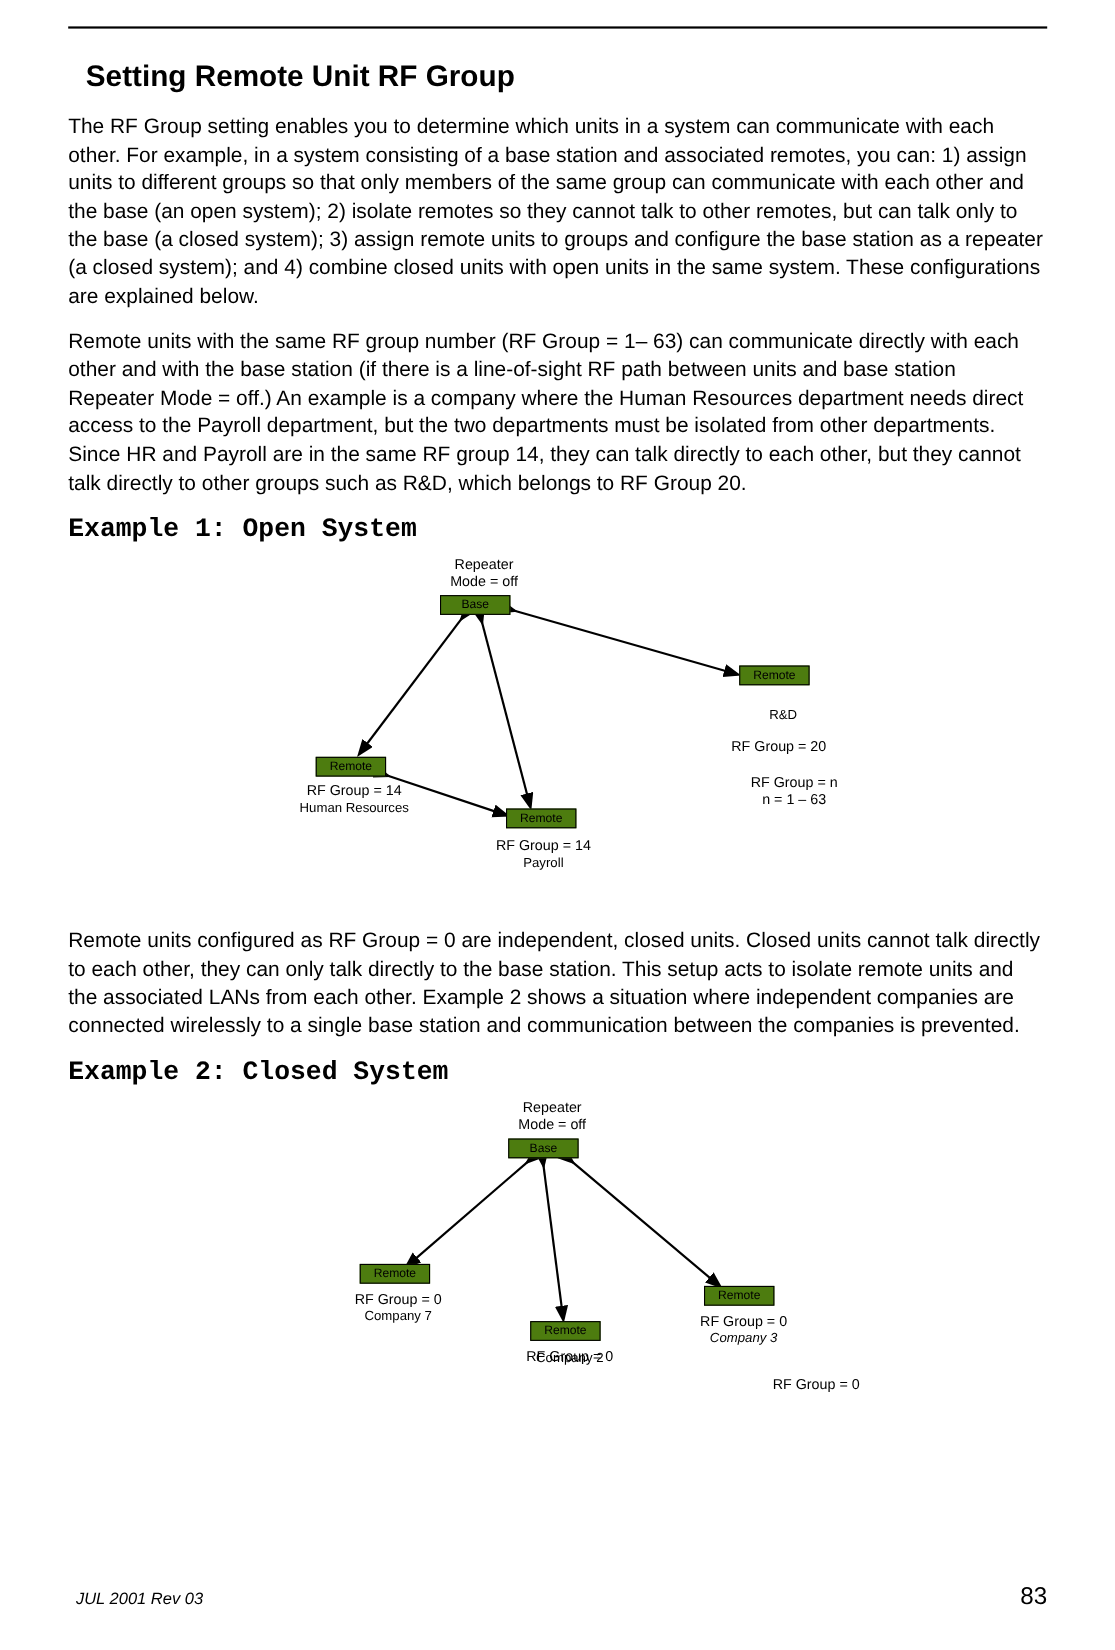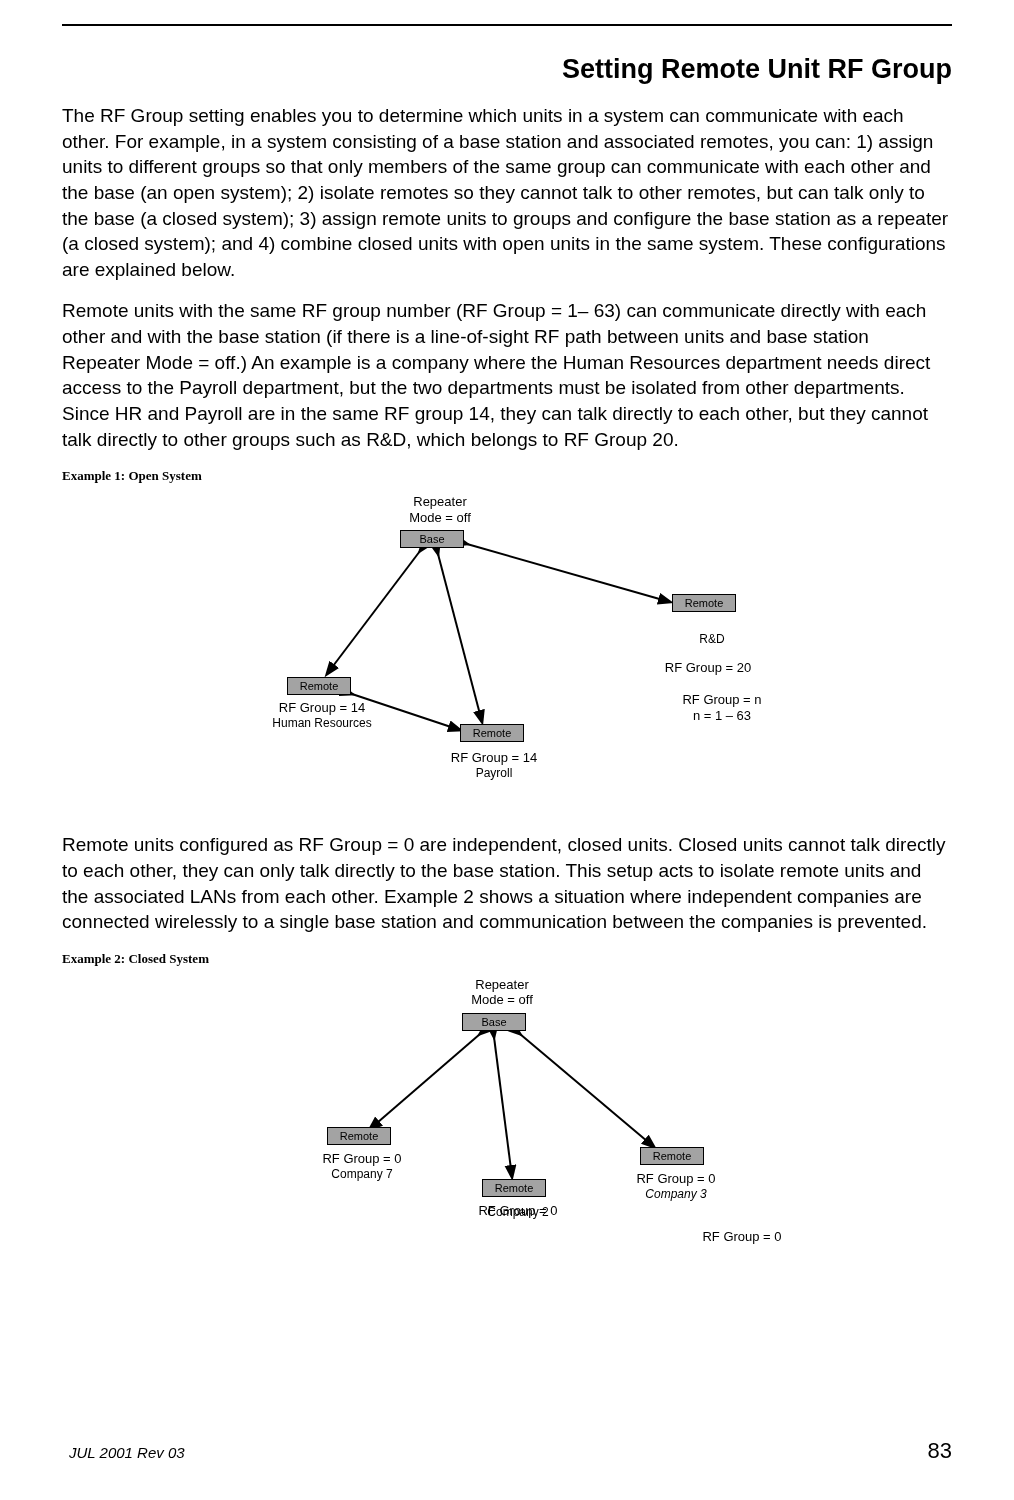--- a/index.html
+++ b/index.html
@@ -24,44 +24,43 @@
   }
   .rule {
     border: none;
     border-top: 2px solid #000;
     margin: 0 0 28px 0;
   }
   h1.section {
     font-family: Helvetica, Arial, sans-serif;
     font-weight: 700;
     font-size: 27px;
-    margin: 0 0 18px 0;
-    text-align: right;
+    margin: 0 0 18px 16px;
   }
   p.body {
     font-size: 19px;
     line-height: 1.35;
     margin: 0 0 16px 0;
   }
   h2.example {
-    font-family: Liberation Serif, serif;
+    font-family: Liberation Mono, monospace;
     font-weight: 700;
-    font-size: 13px;
+    font-size: 24px;
     margin: 10px 0 10px 0;
   }
   .diagram {
     position: relative;
     width: 890px;
     height: 320px;
     margin: 0 auto 18px auto;
   }
   .node-box {
     position: absolute;
     border: 1px solid #000;
-    background: #a3a3a3;
+    background: #4d7c0f;
     font-family: Helvetica, Arial, sans-serif;
     font-size: 11px;
     text-align: center;
     padding: 2px 0;
   }
   .node-base { width: 62px; }
   .node-remote { width: 62px; }
   .cap {
     position: absolute;
     font-family: Helvetica, Arial, sans-serif;

